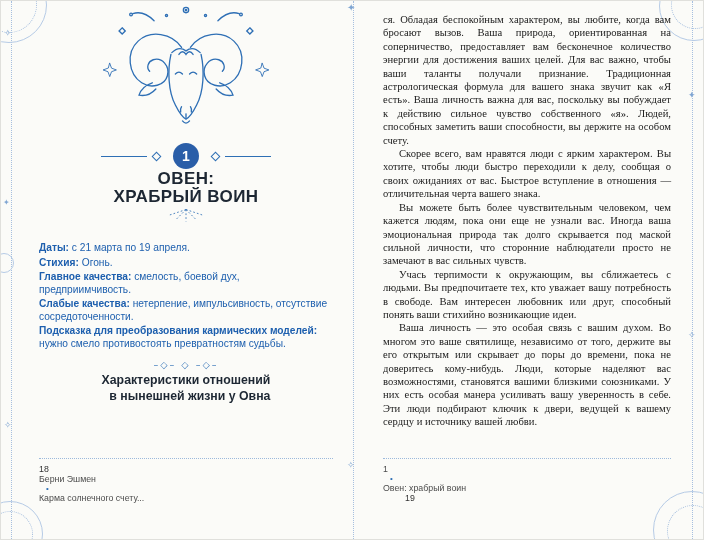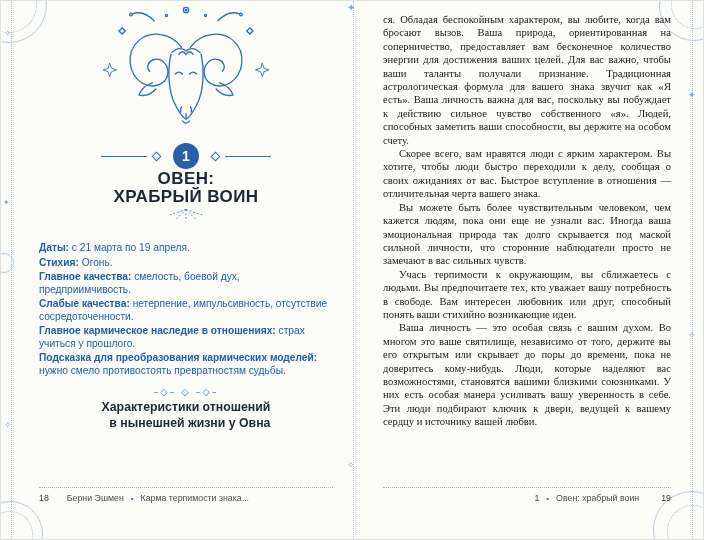--- a/index.html
+++ b/index.html
@@ -36,21 +36,21 @@
   .section-heading{margin-top:3px;text-align:right;font-weight:bold;font-size:12.3px;line-height:15.5px;color:#1d2733;}
   .intro{width:100%;margin-top:7px;}
   .bodytext, .intro p, .page-right p{
     margin:0;font-family:"Liberation Serif",serif;font-size:10.6px;line-height:13.4px;
     color:#212121;text-align:justify;text-indent:16px;
   }
   .page-right p.first{text-indent:0;}
   
   .page-footer{
     position:absolute;left:0;right:0;bottom:38px;border-top:1px dotted #9cb9dc;
-    padding-top:5px;display:flex;align-items:flex-end;font-size:8.8px;color:#4c4c4c;
+    padding-top:5px;display:flex;align-items:flex-start;font-size:8.8px;color:#4c4c4c;flex-direction:column;
   }
   .page-footer .f-dot{color:#2e6fb5;font-size:8px;margin:0 7px;}
   .footer-left .pg-num{margin-right:18px;color:#333;}
   .footer-right{justify-content:flex-end;}
   .footer-right .pg-num{margin-left:22px;color:#333;}
 </style>
 </head>
 <body>
 
 <div class="spread">
@@ -154,42 +154,38 @@
       </div>
       <div class="fact">
         <span class="fact-label">Главное качества:</span>
         <span class="fact-text">смелость, боевой дух, предприимчивость.</span>
       </div>
       <div class="fact">
         <span class="fact-label">Слабые качества:</span>
         <span class="fact-text">нетерпение, импульсивность, отсутствие сосредоточенности.</span>
       </div>
       <div class="fact">
-        <span class="fact-label">Главное кармическое наследие в отношениях:</span>
-        <span class="fact-text">страх учиться у прошлого.</span>
-      </div>
-      <div class="fact">
         <span class="fact-label">Подсказка для преобразования кармических моделей:</span>
         <span class="fact-text">нужно смело противостоять превратностям судьбы.</span>
       </div>
     </div>
 
     <div class="ornament">–◇–   ◇   –◇–</div>
 
     <div class="section-heading">
       <div>Характеристики отношений</div>
       <div>в нынешней жизни у Овна</div>
     </div>
 
 
     <div class="page-footer footer-left">
       <span class="pg-num">18</span>
       <span>Берни Эшмен</span>
       <span class="f-dot">•</span>
-      <span>Карма терпимости знака...</span>
+      <span>Карма солнечного счету...</span>
     </div>
   </div>
 
   <div class="page page-right">
     <p class="first">ся. Обладая беспокойным характером, вы любите, когда вам бросают вызов. Ваша природа, ориентированная на соперничество, предоставляет вам бесконечное количество энергии для достижения ваших целей. Для вас важно, чтобы ваши таланты получали признание. Традиционная астрологическая формула для вашего знака звучит как «Я есть». Ваша личность важна для вас, поскольку вы побуждает к действию сильное чувство собственного «я». Людей, способных заметить ваши способности, вы держите на особом счету.</p>
     <p>Скорее всего, вам нравятся люди с ярким характером. Вы хотите, чтобы люди быстро переходили к делу, сообщая о своих ожиданиях от вас. Быстрое вступление в отношения — отличительная черта вашего знака.</p>
     <p>Вы можете быть более чувствительным человеком, чем кажется людям, пока они еще не узнали вас. Иногда ваша эмоциональная природа так долго скрывается под маской сильной личности, что сторонние наблюдатели просто не замечают в вас сильных чувств.</p>
     <p>Учась терпимости к окружающим, вы сближаетесь с людьми. Вы предпочитаете тех, кто уважает вашу потребность в свободе. Вам интересен любовник или друг, способный понять ваши стихийно возникающие идеи.</p>
     <p>Ваша личность — это особая связь с вашим духом. Во многом это ваше святилище, независимо от того, держите вы его открытым или скрывает до поры до времени, пока не доверитесь кому-нибудь. Люди, которые наделяют вас возможностями, становятся вашими близкими союзниками. У них есть особая манера усиливать вашу уверенность в себе. Эти люди подбирают ключик к двери, ведущей к вашему сердцу и источнику вашей любви.</p>
 

